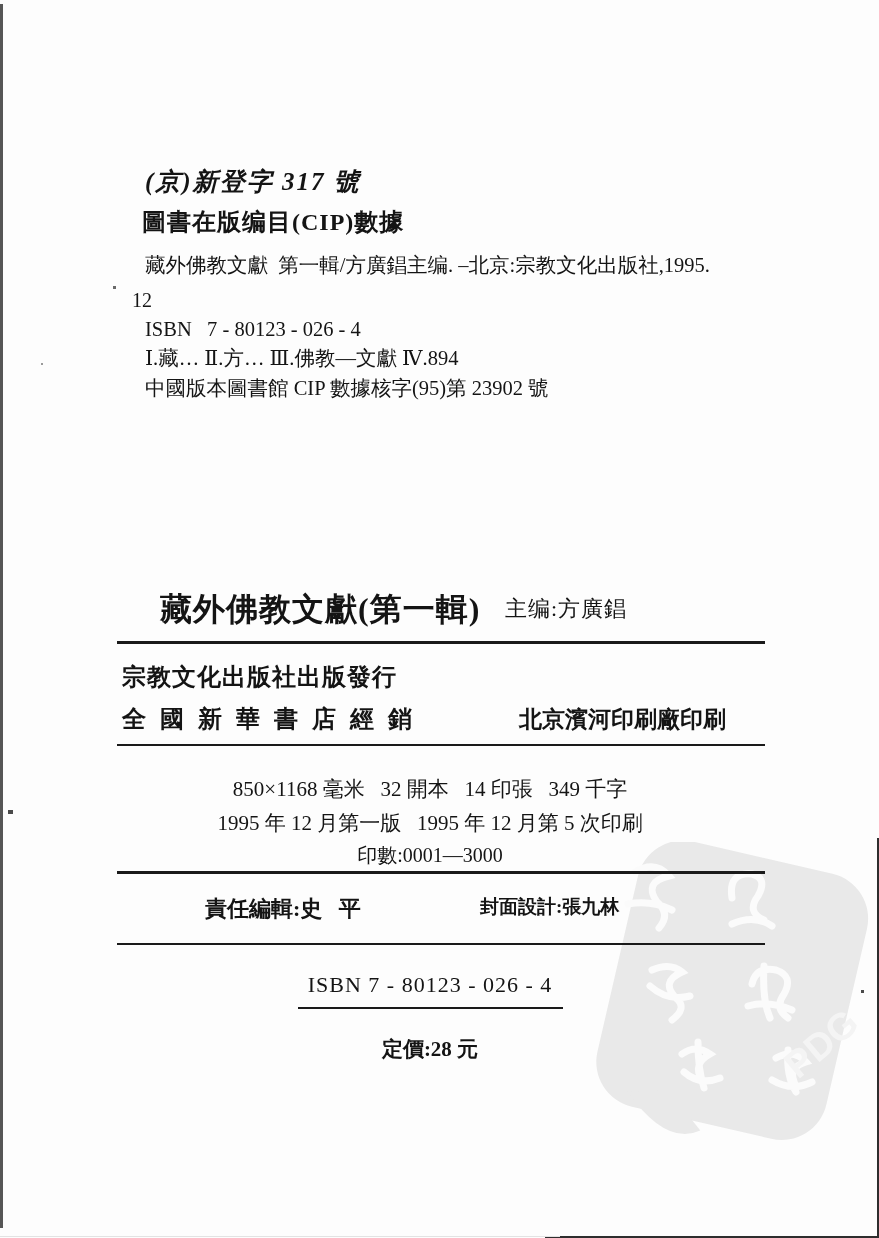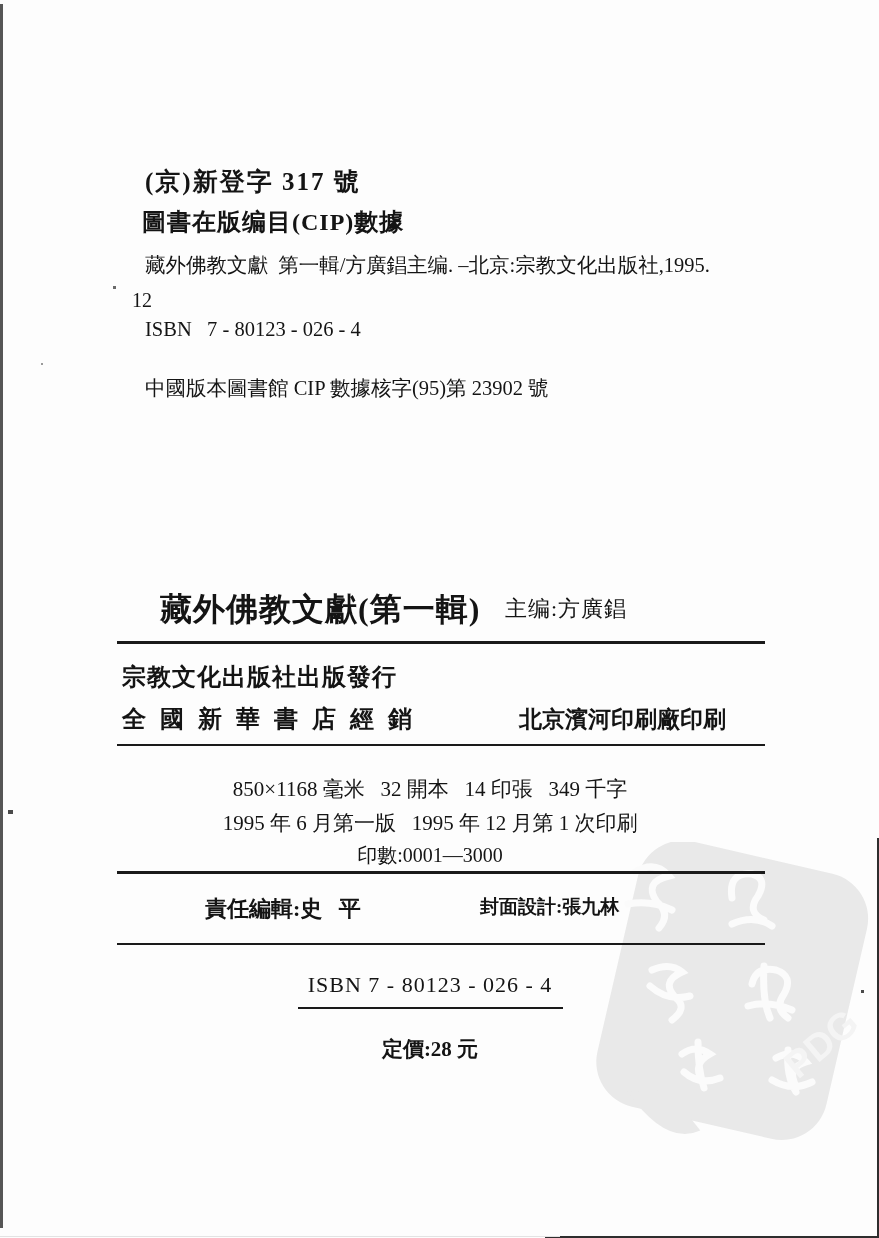--- a/index.html
+++ b/index.html
@@ -10,21 +10,21 @@
     font-family:"Liberation Serif","DejaVu Serif",serif;
     color:#141414;
     overflow:hidden;
   }
   .t{position:absolute;white-space:pre;line-height:1.15;}
   .rule{position:absolute;background:#1a1a1a;}
   .edge{position:absolute;background:#565656;}
   .speck{position:absolute;background:#4a4a4a;}
   .center{left:0;width:860px;text-align:center;margin-top:9px;}
 
-  .reg{left:145px;top:168px;font-size:25px;font-weight:bold;letter-spacing:2px;}
+  .reg{left:145px;top:168px;font-size:25px;font-weight:bold;letter-spacing:2px;font-style:italic;}
   .cip-head{left:142px;top:209px;font-size:24px;font-weight:bold;letter-spacing:1px;}
   .cip1{left:145px;top:254px;font-size:20.5px;}
   .cip2{left:132px;top:289px;font-size:20px;}
   .cip3{left:145px;top:318px;font-size:20.5px;}
   .cip4{left:145px;top:347px;font-size:20.5px;}
   .cip5{left:145px;top:377px;font-size:20.5px;}
 
   .book-title{left:160px;top:591px;font-size:32px;font-weight:bold;letter-spacing:1px;}
   .chief-ed{left:505px;top:596px;font-size:22px;letter-spacing:1px;}
 
@@ -73,35 +73,36 @@
       <path d="M196,216 q18,-10 30,4 q-20,6 -10,24 m-24,-6 q20,12 40,2 m-24,-32 q-2,26 8,42"></path>
     </g>
     <text x="218" y="238" transform="rotate(-40 218 238)" font-family="Liberation Sans, DejaVu Sans, sans-serif" font-size="38" font-weight="bold" fill="#f4f4f4">PDG</text>
   </svg>
 
   <div class="t reg">(京)新登字 317 號</div>
   <div class="t cip-head">圖書在版编目(CIP)數據</div>
   <div class="t cip1">藏外佛教文獻  第一輯/方廣錩主编. –北京:宗教文化出版社,1995.</div>
   <div class="t cip2">12</div>
   <div class="t cip3">ISBN   7 - 80123 - 026 - 4</div>
+  <div class="t cip4">Ⅰ.藏… Ⅱ.方… Ⅲ.佛教—文獻 Ⅳ.894</div>
   <div class="t cip5">中國版本圖書館 CIP 數據核字(95)第 23902 號</div>
 
   <div class="t book-title">藏外佛教文獻(第一輯)</div>
   <div class="t chief-ed">主编:方廣錩</div>
 
   <div class="rule" style="left:117px;top:641px;width:648px;height:3px;"></div>
 
   <div class="t pub">宗教文化出版社出版發行</div>
   <div class="t dist">全國新華書店經銷</div>
   <div class="t printer">北京濱河印刷廠印刷</div>
 
   <div class="rule" style="left:117px;top:744px;width:648px;height:2px;"></div>
 
   <div class="t center spec1">850×1168 毫米   32 開本   14 印張   349 千字</div>
-  <div class="t center spec2">1995 年 6 月第一版   1995 年 12 月第 1 次印刷</div>
+  <div class="t center spec2">1995 年 12 月第一版   1995 年 12 月第 5 次印刷</div>
   <div class="t center spec3">印數:0001—3000</div>
 
   <div class="rule" style="left:117px;top:871px;width:648px;height:3px;"></div>
 
   <div class="t resp-ed">責任編輯:史   平</div>
   <div class="t cover-d">封面設計:張九林</div>
 
   <div class="rule" style="left:117px;top:943px;width:648px;height:2px;"></div>
 
   <div class="t center isbn-big">ISBN 7 - 80123 - 026 - 4</div>

